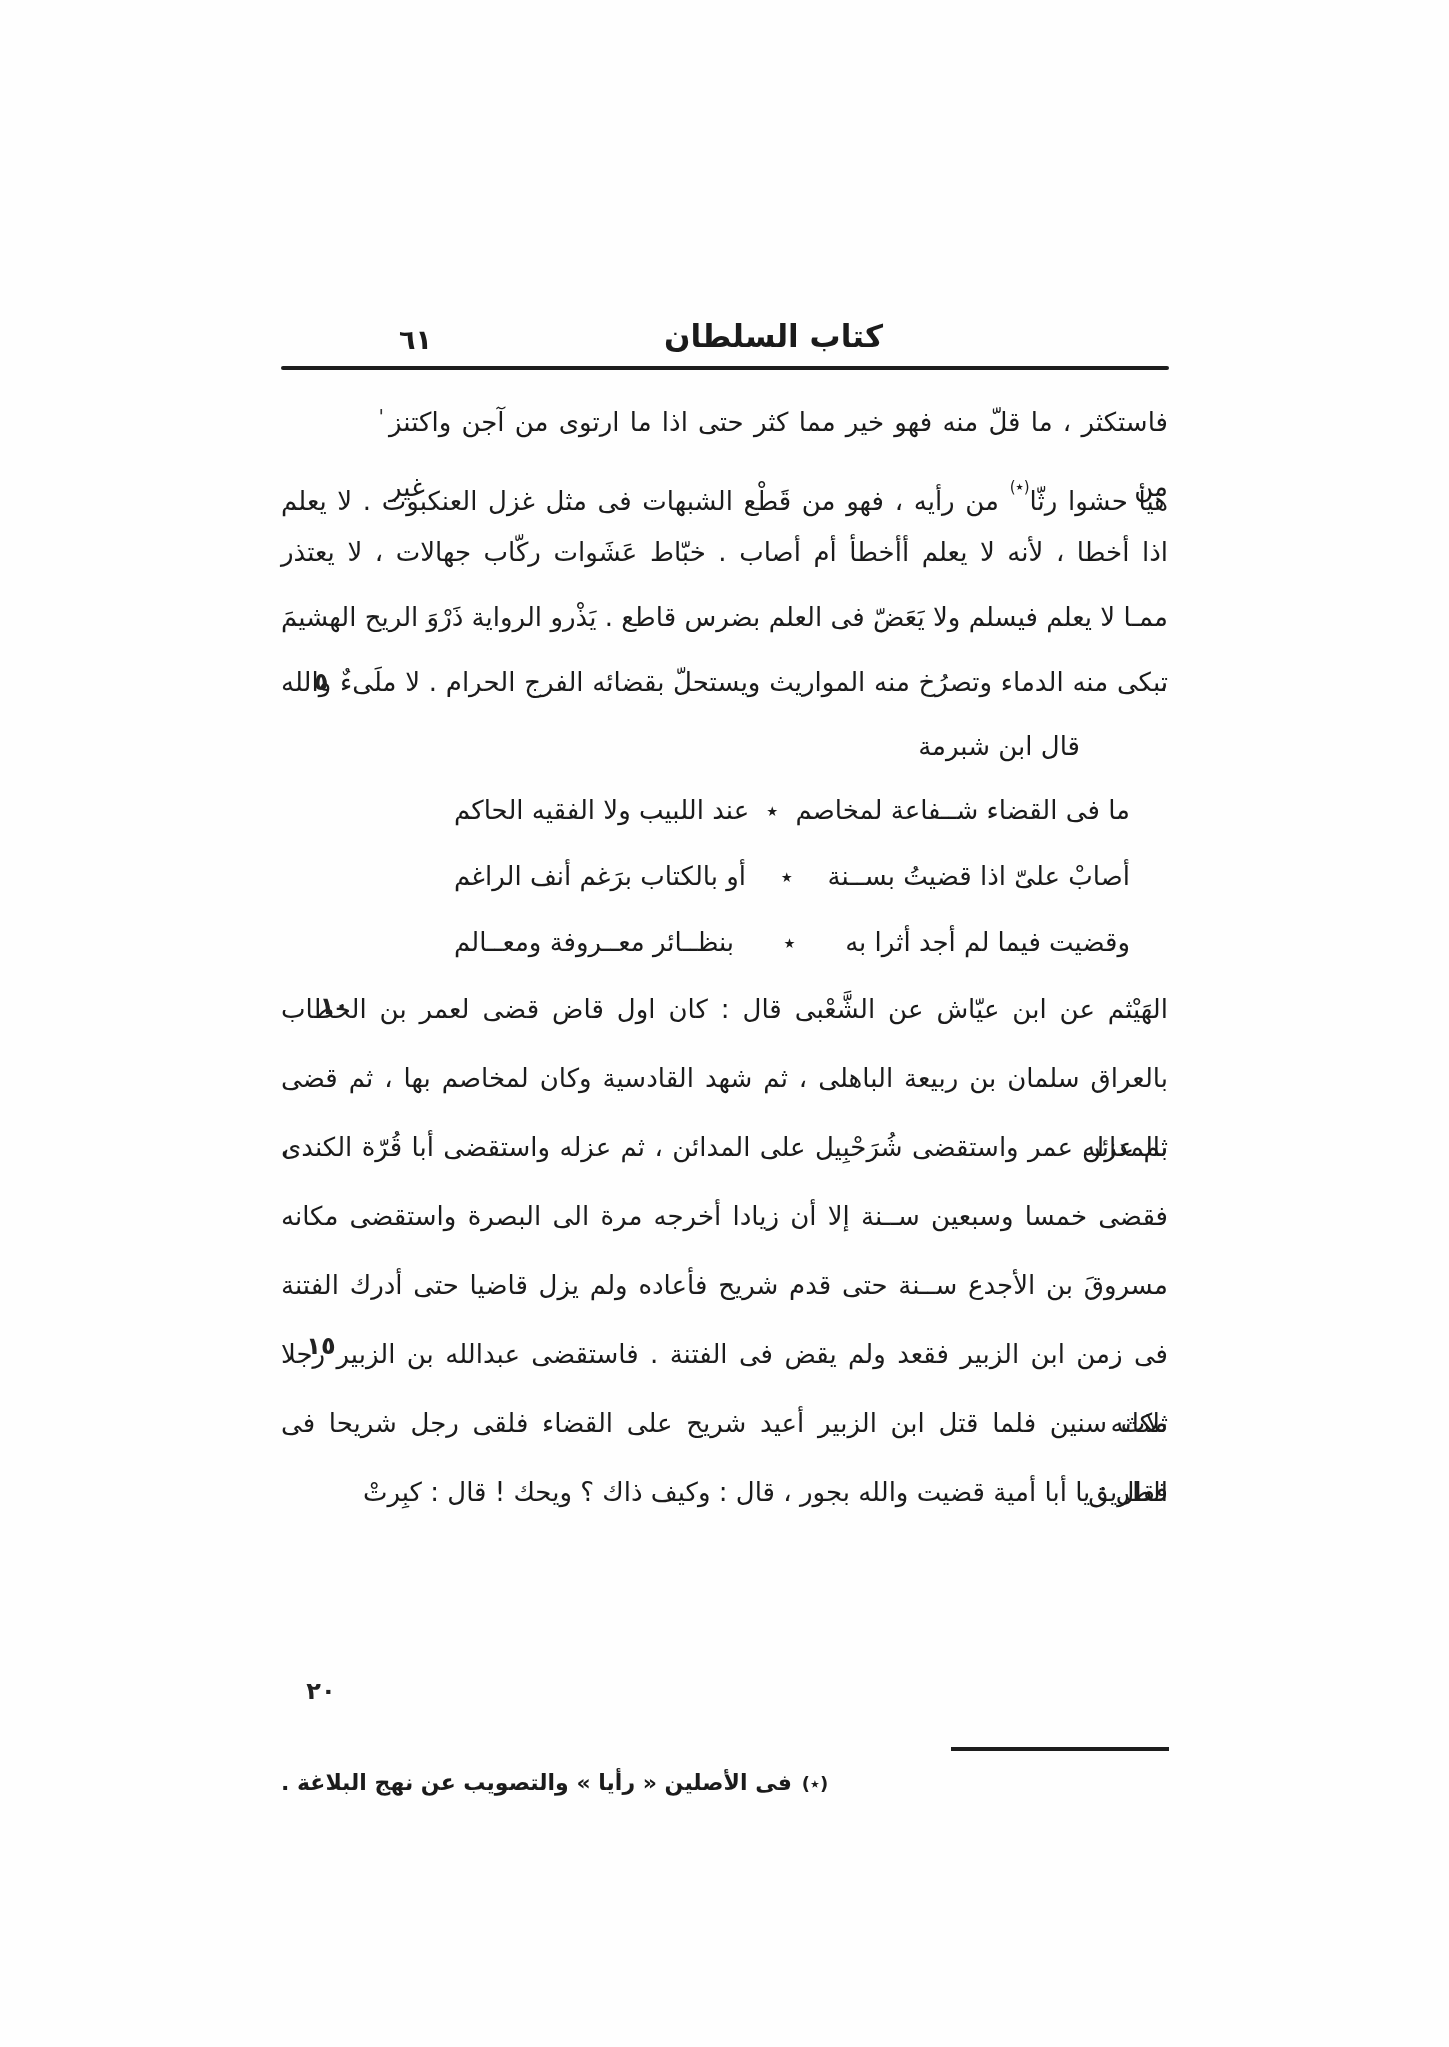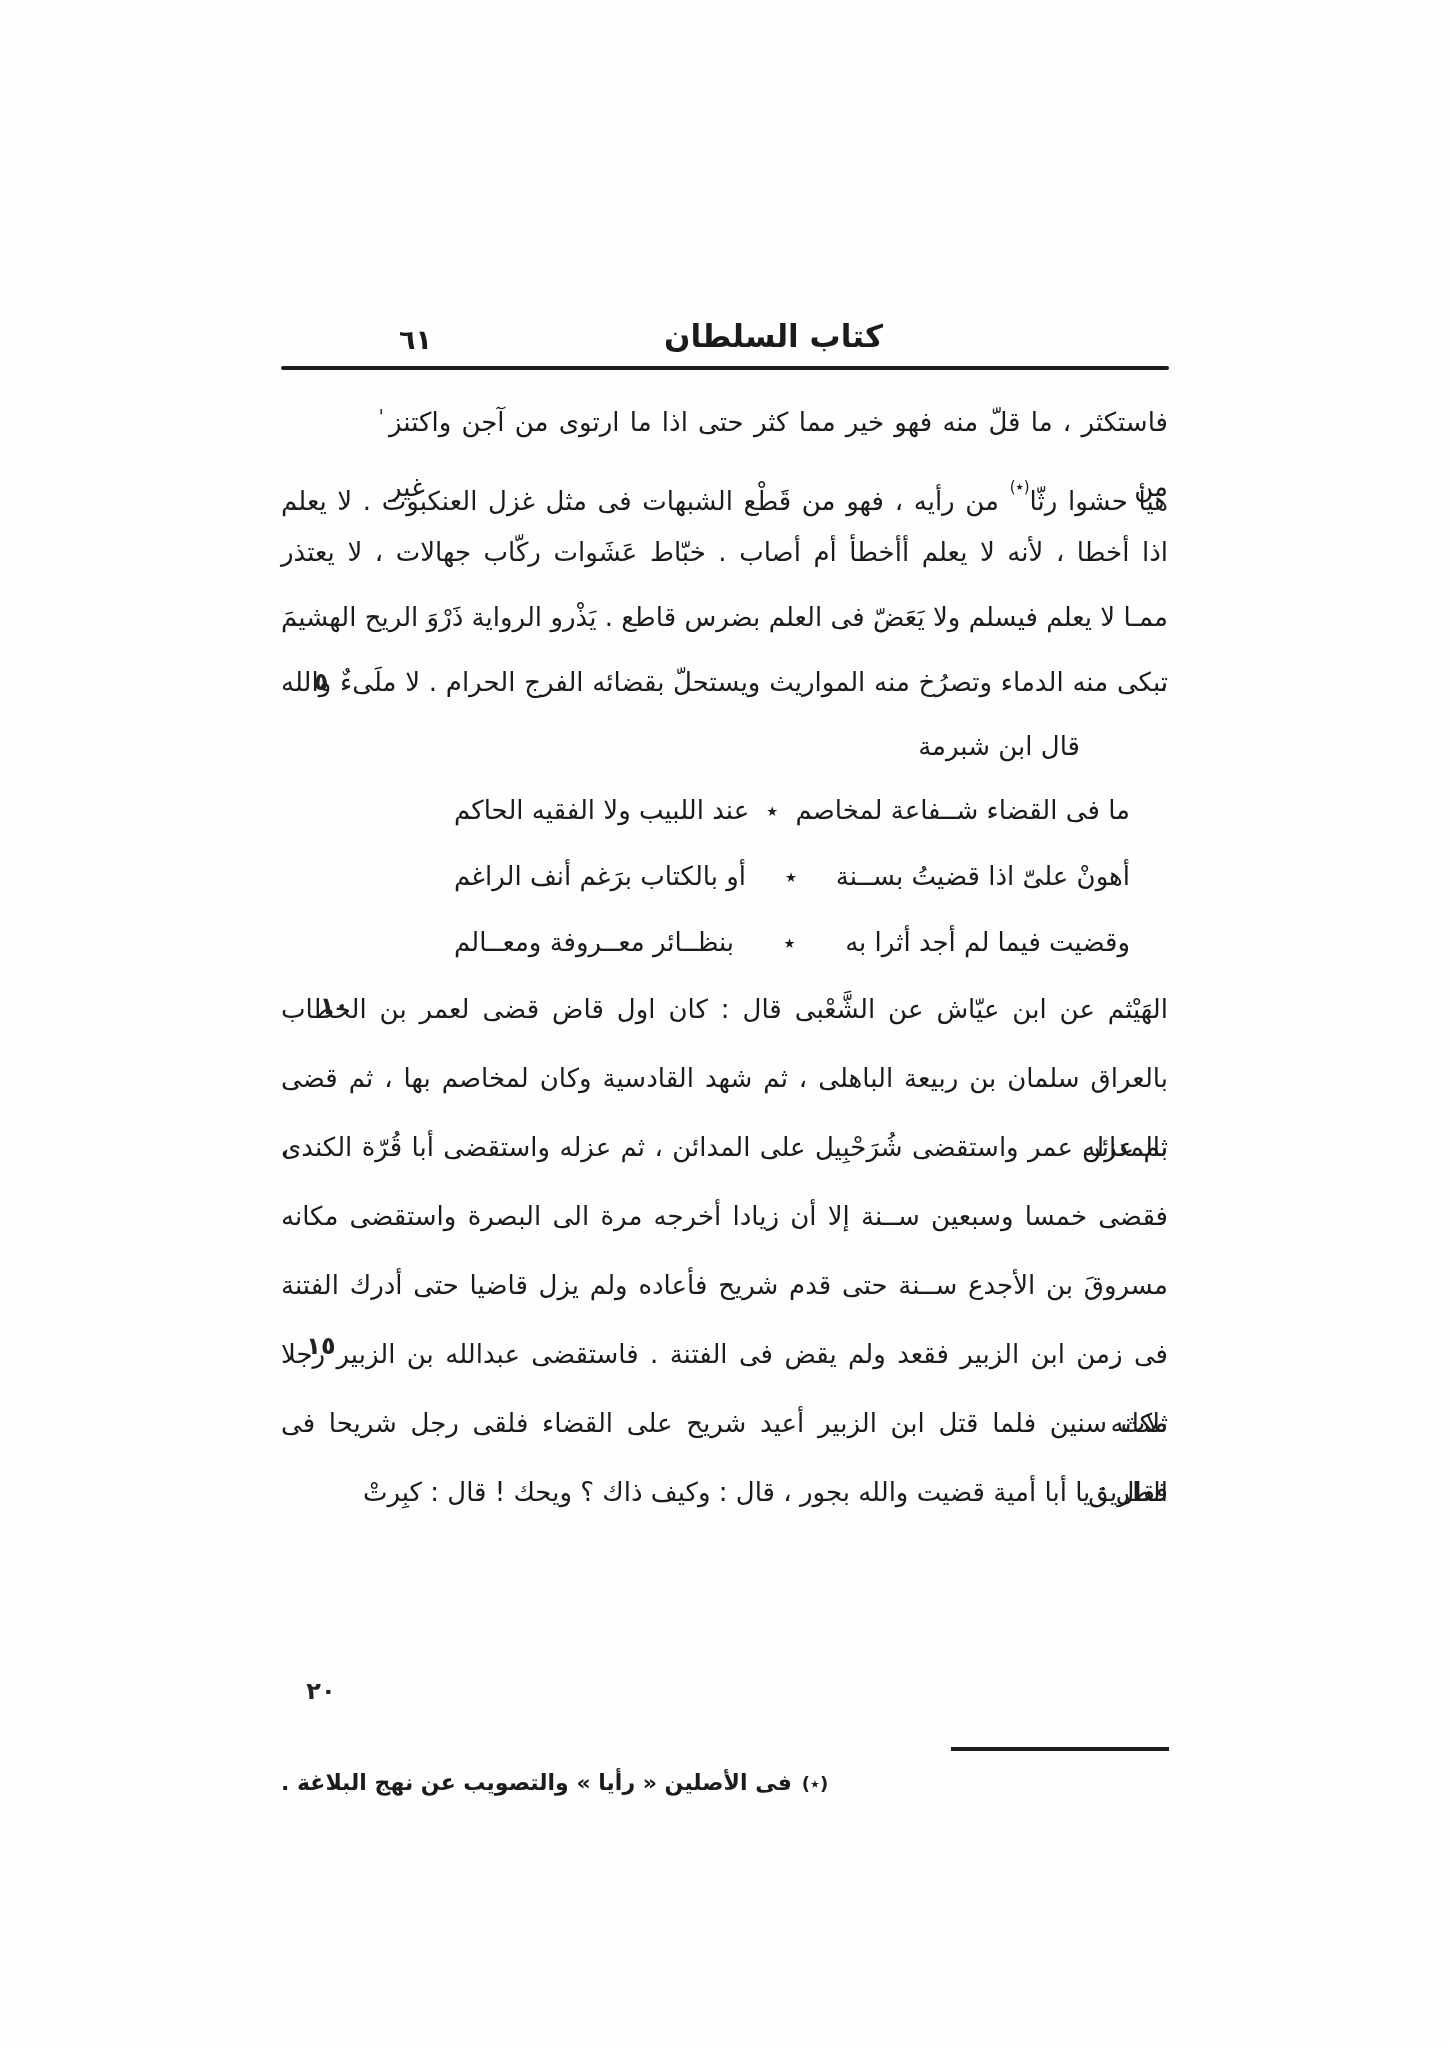--- a/index.html
+++ b/index.html
@@ -75,21 +75,21 @@
 
     <div class="speaker">قال ابن شبرمة</div>
 
     <div class="poem">
       <div class="verse">
         <span class="hemi">ما فى القضاء شــفاعة لمخاصم</span>
         <span class="star">٭</span>
         <span class="hemi">عند اللبيب ولا الفقيه الحاكم</span>
       </div>
       <div class="verse">
-        <span class="hemi">أهونْ علىّ اذا قضيتُ بســنة</span>
+        <span class="hemi">أصابْ علىّ اذا قضيتُ بســنة</span>
         <span class="star">٭</span>
         <span class="hemi">أو بالكتاب برَغم أنف الراغم</span>
       </div>
       <div class="verse">
         <span class="hemi">وقضيت فيما لم أجد أثرا به</span>
         <span class="star">٭</span>
         <span class="hemi">بنظــائر معــروفة ومعــالم</span>
       </div>
     </div>
 

